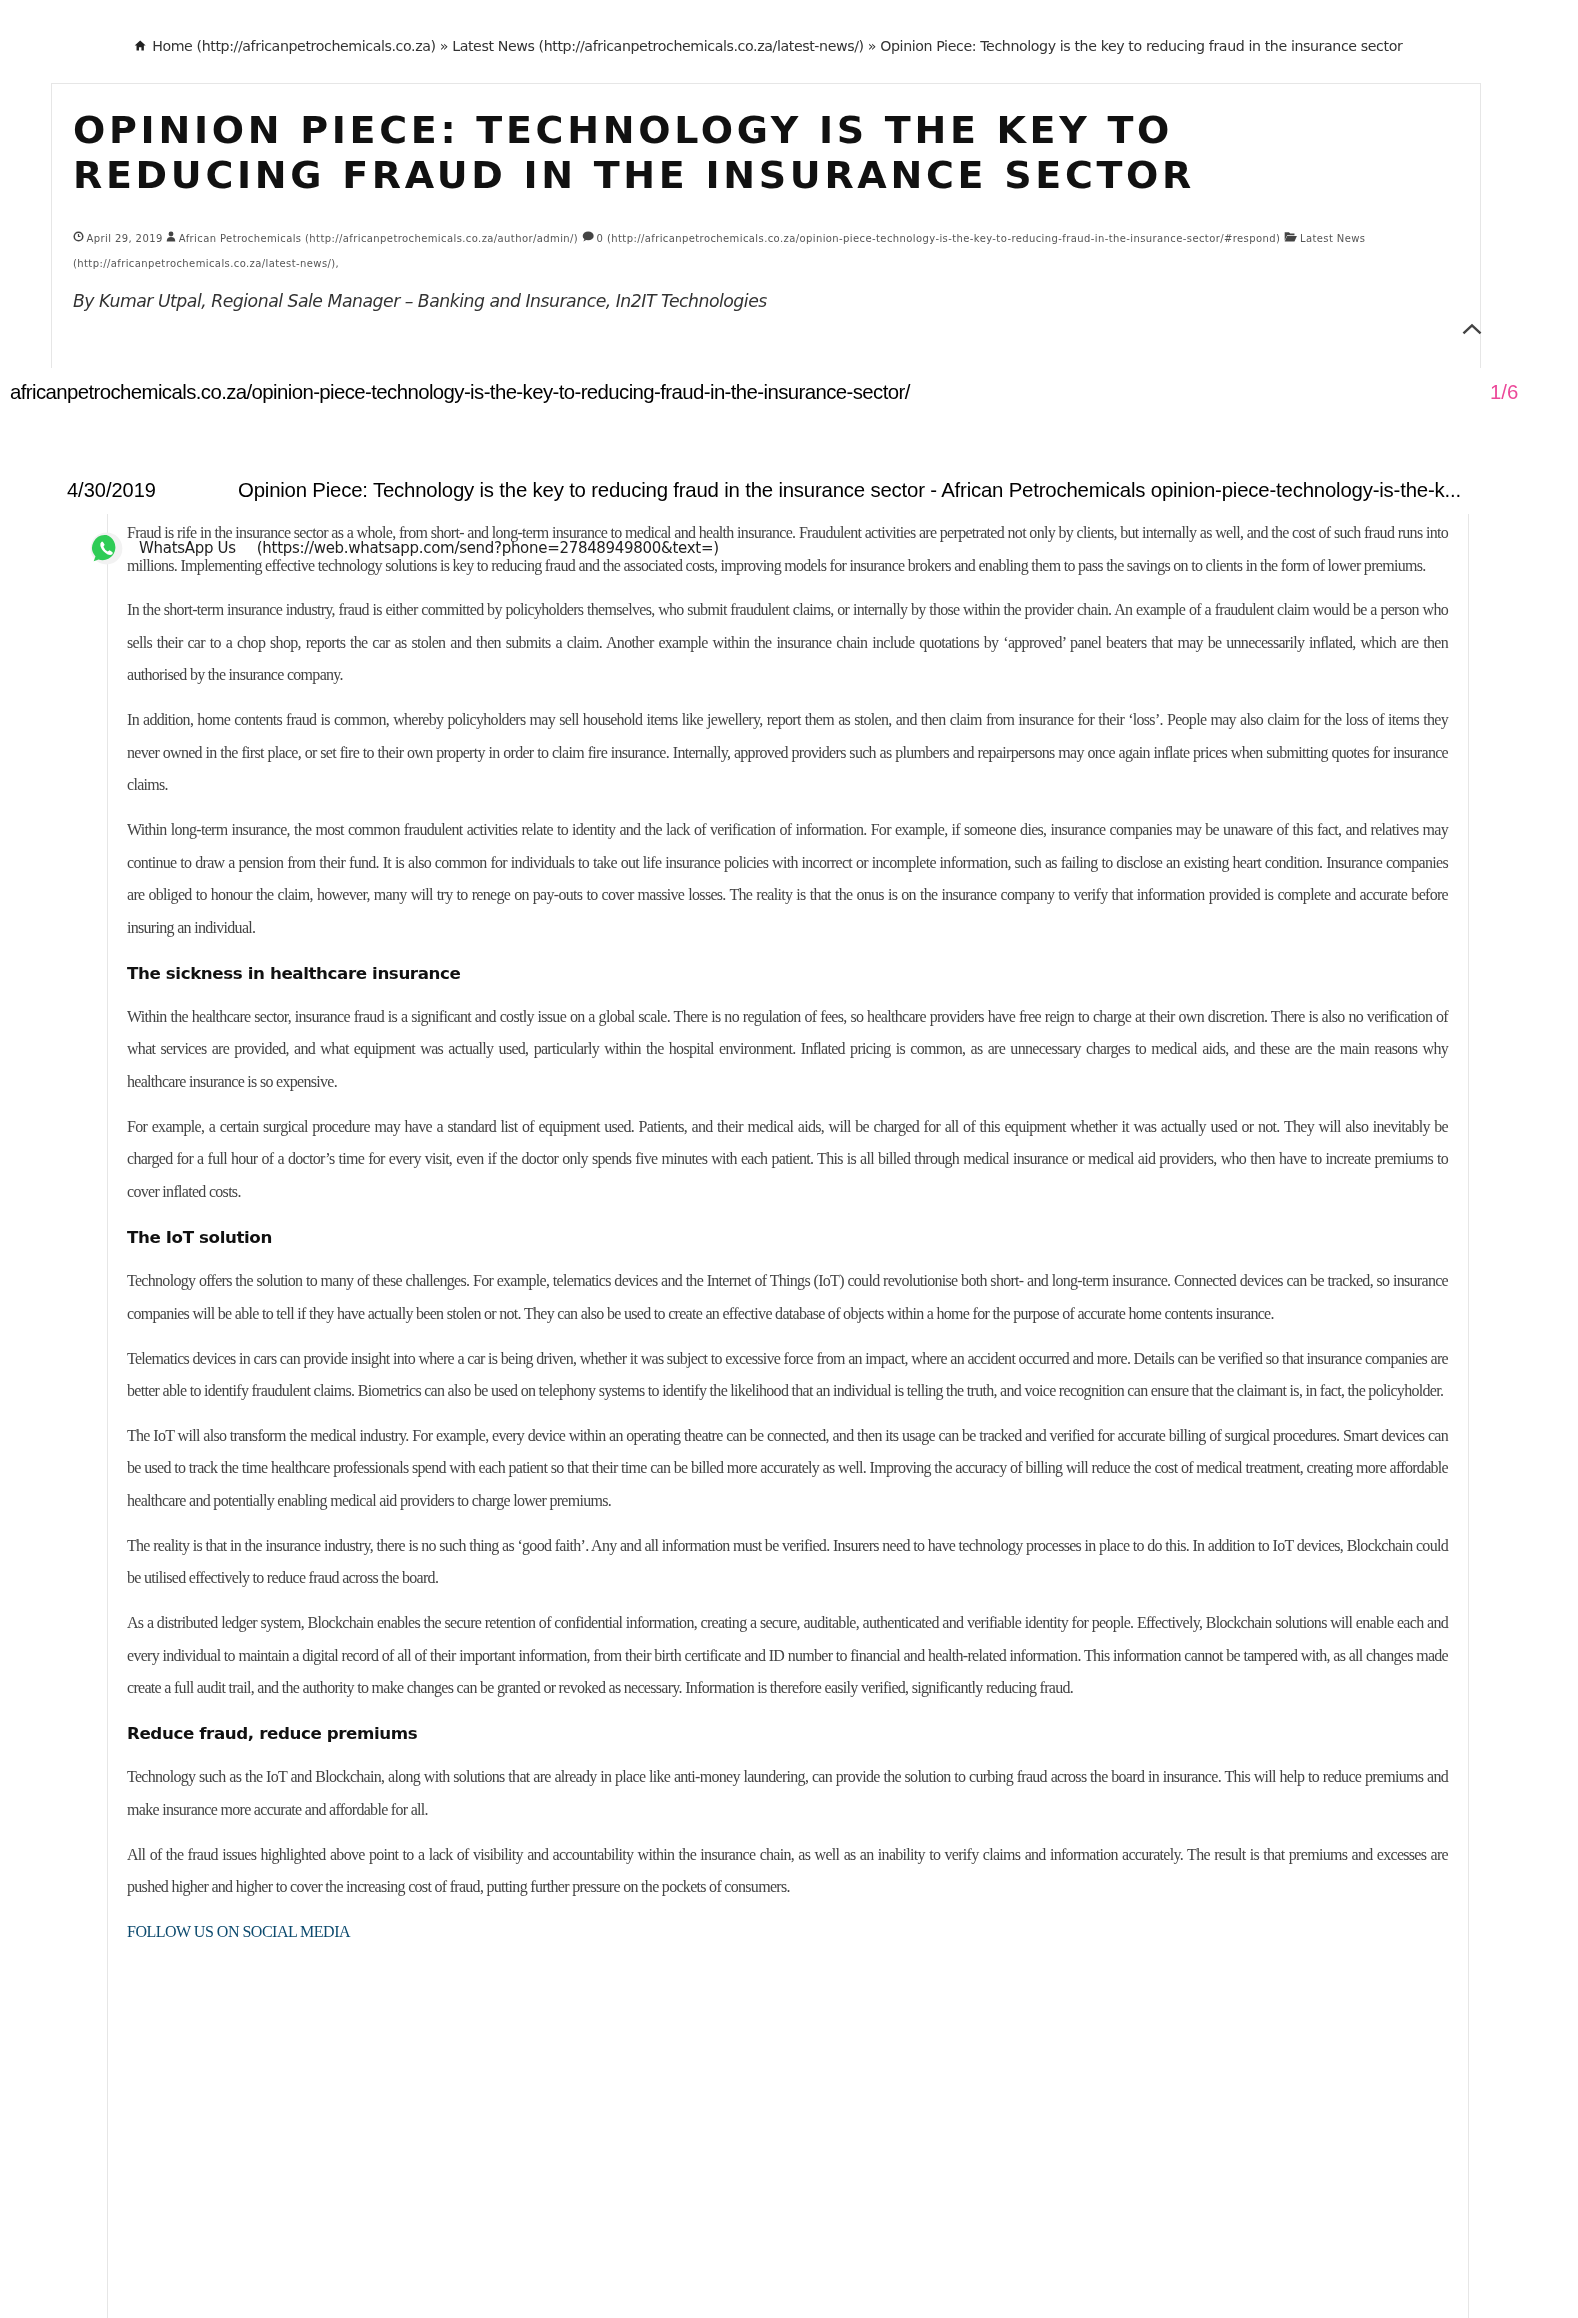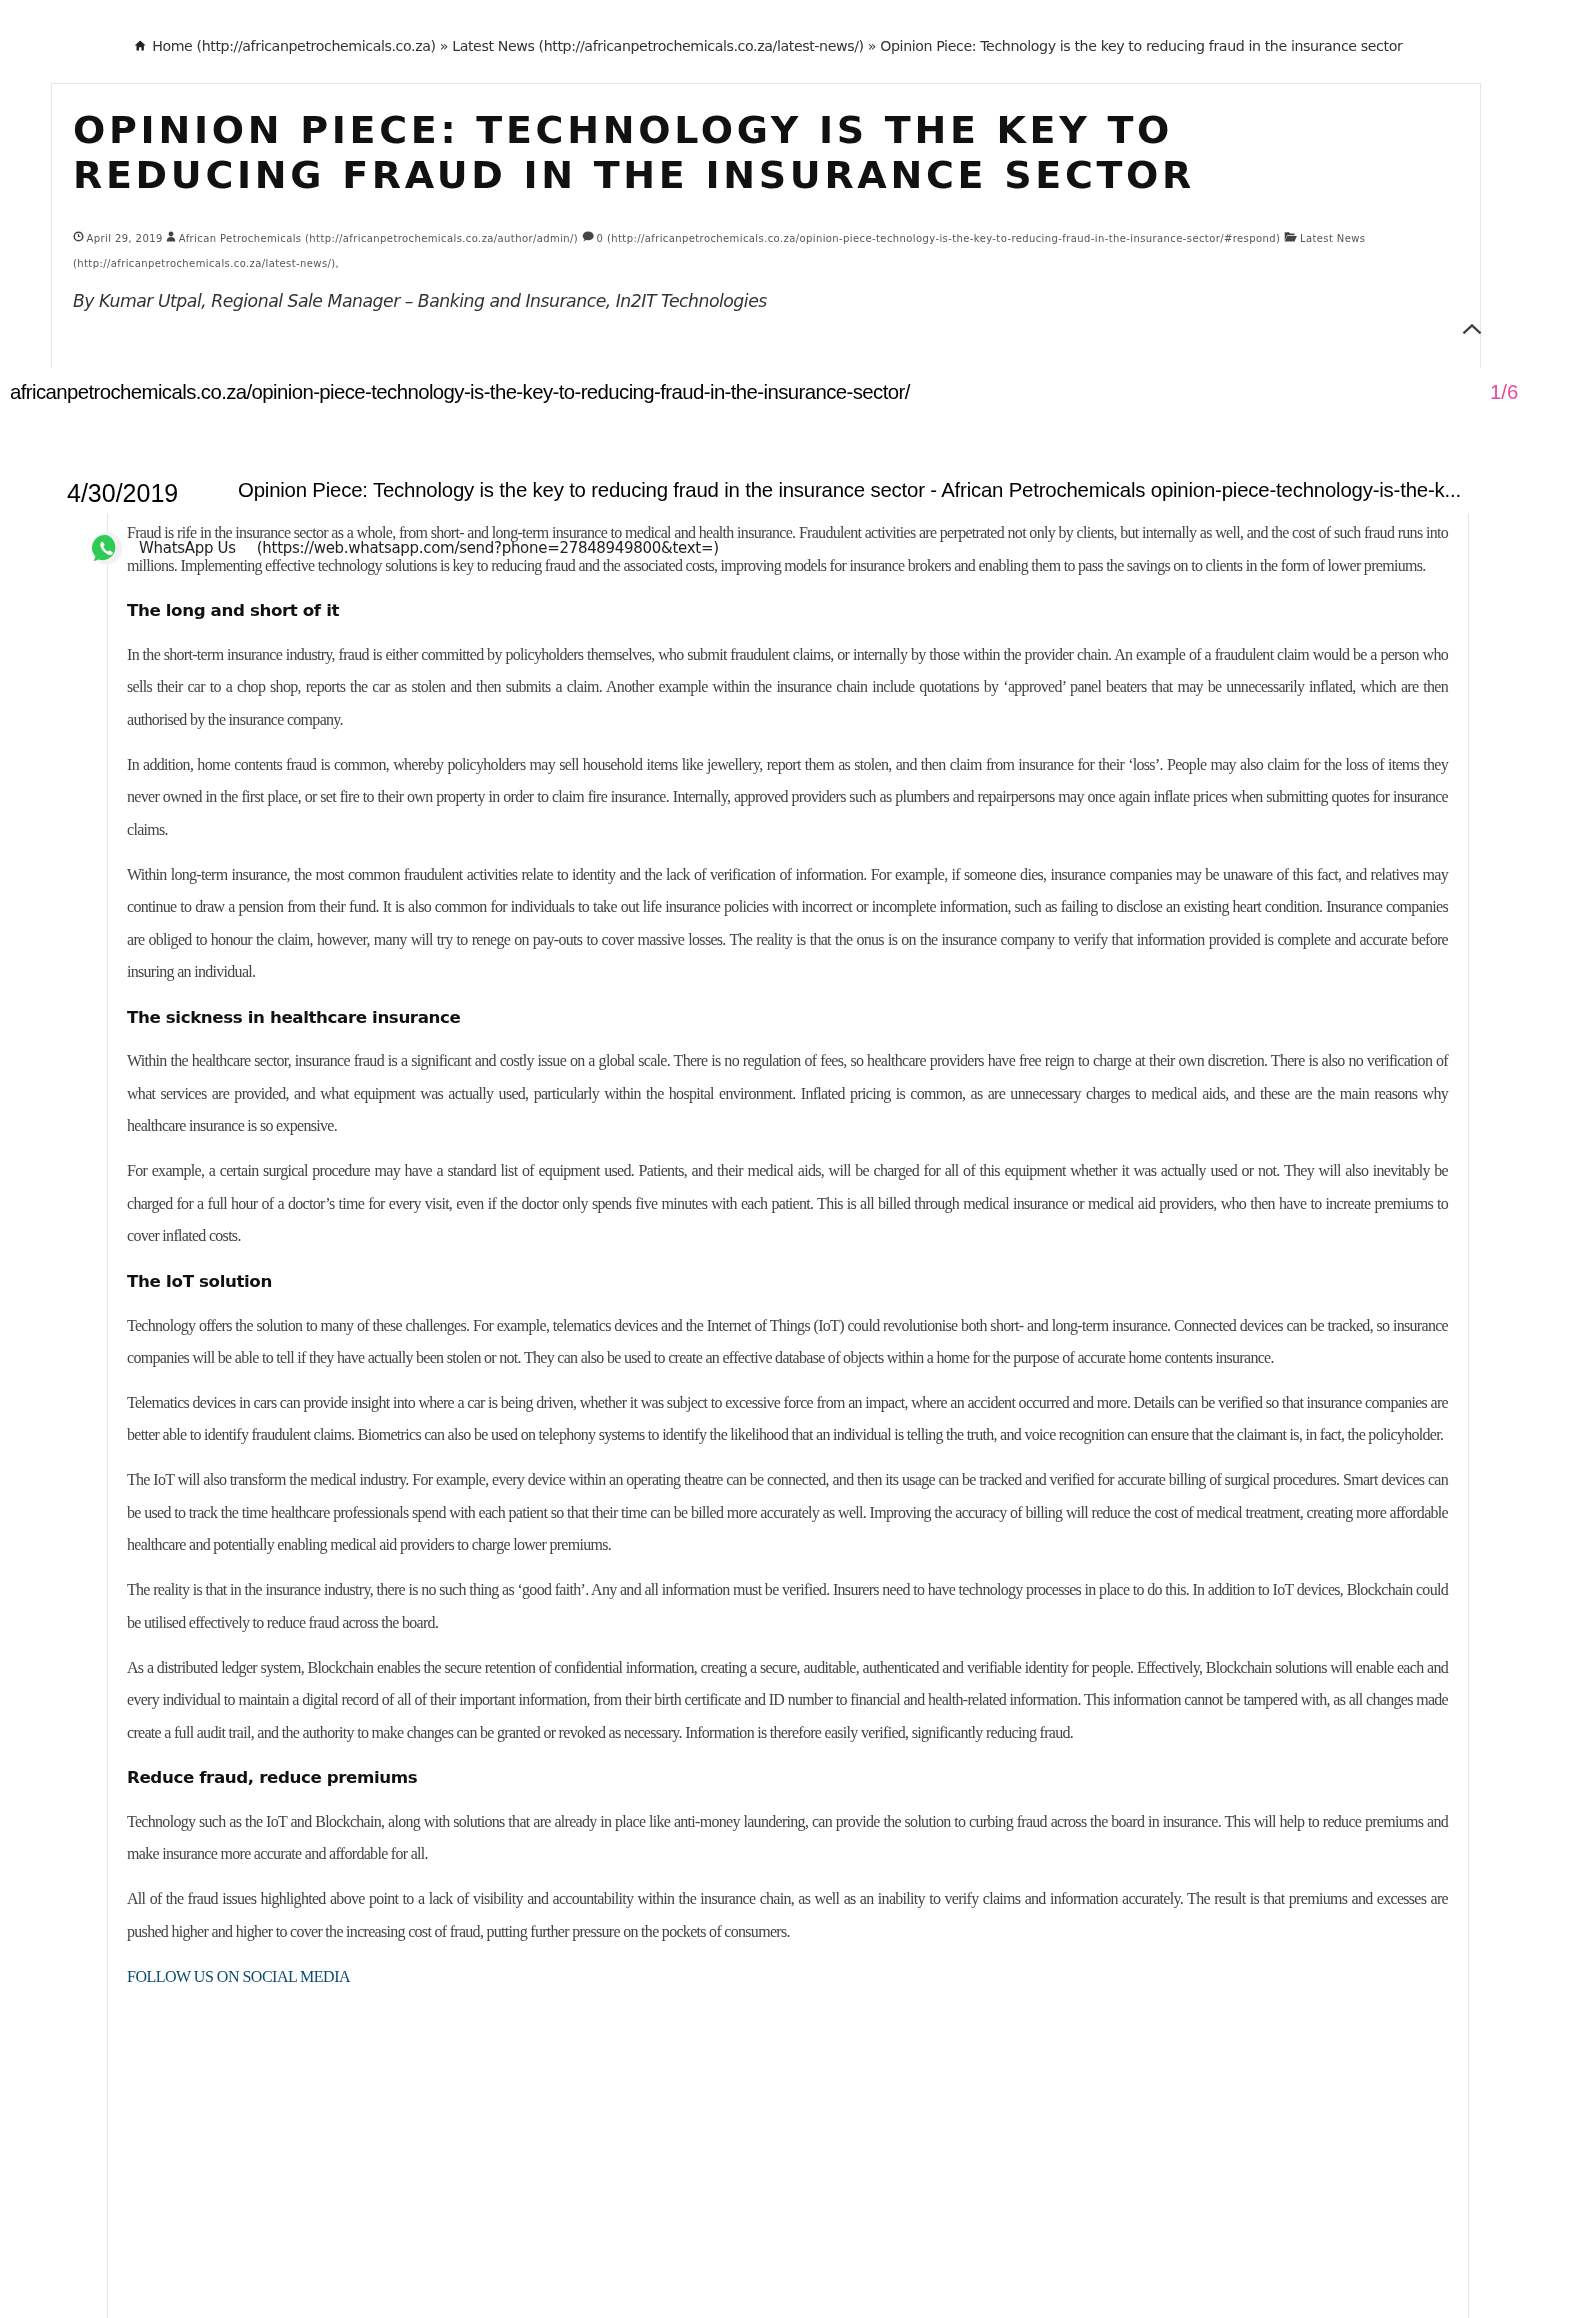--- a/index.html
+++ b/index.html
@@ -39,21 +39,21 @@
     cursor: pointer;
   }
   .footer-url {
     position: absolute; left: 10px; top: 381px;
     font-size: 20.4px; color: #000; letter-spacing: -0.6px; white-space: nowrap;
   }
   .footer-page {
     position: absolute; left: 1490px; top: 381px; font-size: 20.4px; color: #ec4899;
   }
   .header-date {
-    position: absolute; left: 67px; top: 479px; font-size: 25px; color: #000;
+    position: absolute; left: 67px; top: 479px; font-size: 20px; color: #000;
   }
   .header-title {
     position: absolute; left: 238px; top: 479px; font-size: 20.4px; color: #000;
     white-space: nowrap; letter-spacing: -0.2px;
   }
   .card2 {
     position: absolute; left: 107px; top: 514px; width: 1362px; height: 1805px;
     border-left: 1.2px solid #e6e6e6; border-right: 1.2px solid #e6e6e6; box-sizing: border-box;
   }
   .whatsapp {
@@ -151,21 +151,20 @@
       <path d="M19 16 Q16 18 17 23 Q20 32 29 37 Q34 39 37 36 L37 33 L32 30 L29 32 Q24 29 22 24 L24 21 L21 16 Z" fill="#fff"></path>
     </svg>
   </span>
 </div>
 <div class="whatsapp-text">
   <span>WhatsApp Us</span><span class="gap"></span><span>(https://web.whatsapp.com/send?phone=27848949800&amp;text=)</span>
 </div>
 
 <div class="content">
   <p>Fraud is rife in the insurance sector as a whole, from short- and long-term insurance to medical and health insurance. Fraudulent activities are perpetrated not only by clients, but internally as well, and the cost of such fraud runs into millions. Implementing effective technology solutions is key to reducing fraud and the associated costs, improving models for insurance brokers and enabling them to pass the savings on to clients in the form of lower premiums.</p>
-  <h4>The long and short of it</h4>
   <p>In the short-term insurance industry, fraud is either committed by policyholders themselves, who submit fraudulent claims, or internally by those within the provider chain. An example of a fraudulent claim would be a person who sells their car to a chop shop, reports the car as stolen and then submits a claim. Another example within the insurance chain include quotations by ‘approved’ panel beaters that may be unnecessarily inflated, which are then authorised by the insurance company.</p>
   <p>In addition, home contents fraud is common, whereby policyholders may sell household items like jewellery, report them as stolen, and then claim from insurance for their ‘loss’. People may also claim for the loss of items they never owned in the first place, or set fire to their own property in order to claim fire insurance. Internally, approved providers such as plumbers and repairpersons may once again inflate prices when submitting quotes for insurance claims.</p>
   <p>Within long-term insurance, the most common fraudulent activities relate to identity and the lack of verification of information. For example, if someone dies, insurance companies may be unaware of this fact, and relatives may continue to draw a pension from their fund. It is also common for individuals to take out life insurance policies with incorrect or incomplete information, such as failing to disclose an existing heart condition. Insurance companies are obliged to honour the claim, however, many will try to renege on pay-outs to cover massive losses. The reality is that the onus is on the insurance company to verify that information provided is complete and accurate before insuring an individual.</p>
   <h4>The sickness in healthcare insurance</h4>
   <p>Within the healthcare sector, insurance fraud is a significant and costly issue on a global scale. There is no regulation of fees, so healthcare providers have free reign to charge at their own discretion. There is also no verification of what services are provided, and what equipment was actually used, particularly within the hospital environment. Inflated pricing is common, as are unnecessary charges to medical aids, and these are the main reasons why healthcare insurance is so expensive.</p>
   <p>For example, a certain surgical procedure may have a standard list of equipment used. Patients, and their medical aids, will be charged for all of this equipment whether it was actually used or not. They will also inevitably be charged for a full hour of a doctor’s time for every visit, even if the doctor only spends five minutes with each patient. This is all billed through medical insurance or medical aid providers, who then have to increate premiums to cover inflated costs.</p>
   <h4>The IoT solution</h4>
   <p>Technology offers the solution to many of these challenges. For example, telematics devices and the Internet of Things (IoT) could revolutionise both short- and long-term insurance. Connected devices can be tracked, so insurance companies will be able to tell if they have actually been stolen or not. They can also be used to create an effective database of objects within a home for the purpose of accurate home contents insurance.</p>
   <p>Telematics devices in cars can provide insight into where a car is being driven, whether it was subject to excessive force from an impact, where an accident occurred and more. Details can be verified so that insurance companies are better able to identify fraudulent claims. Biometrics can also be used on telephony systems to identify the likelihood that an individual is telling the truth, and voice recognition can ensure that the claimant is, in fact, the policyholder.</p>
   <p>The IoT will also transform the medical industry. For example, every device within an operating theatre can be connected, and then its usage can be tracked and verified for accurate billing of surgical procedures. Smart devices can be used to track the time healthcare professionals spend with each patient so that their time can be billed more accurately as well. Improving the accuracy of billing will reduce the cost of medical treatment, creating more affordable healthcare and potentially enabling medical aid providers to charge lower premiums.</p>

